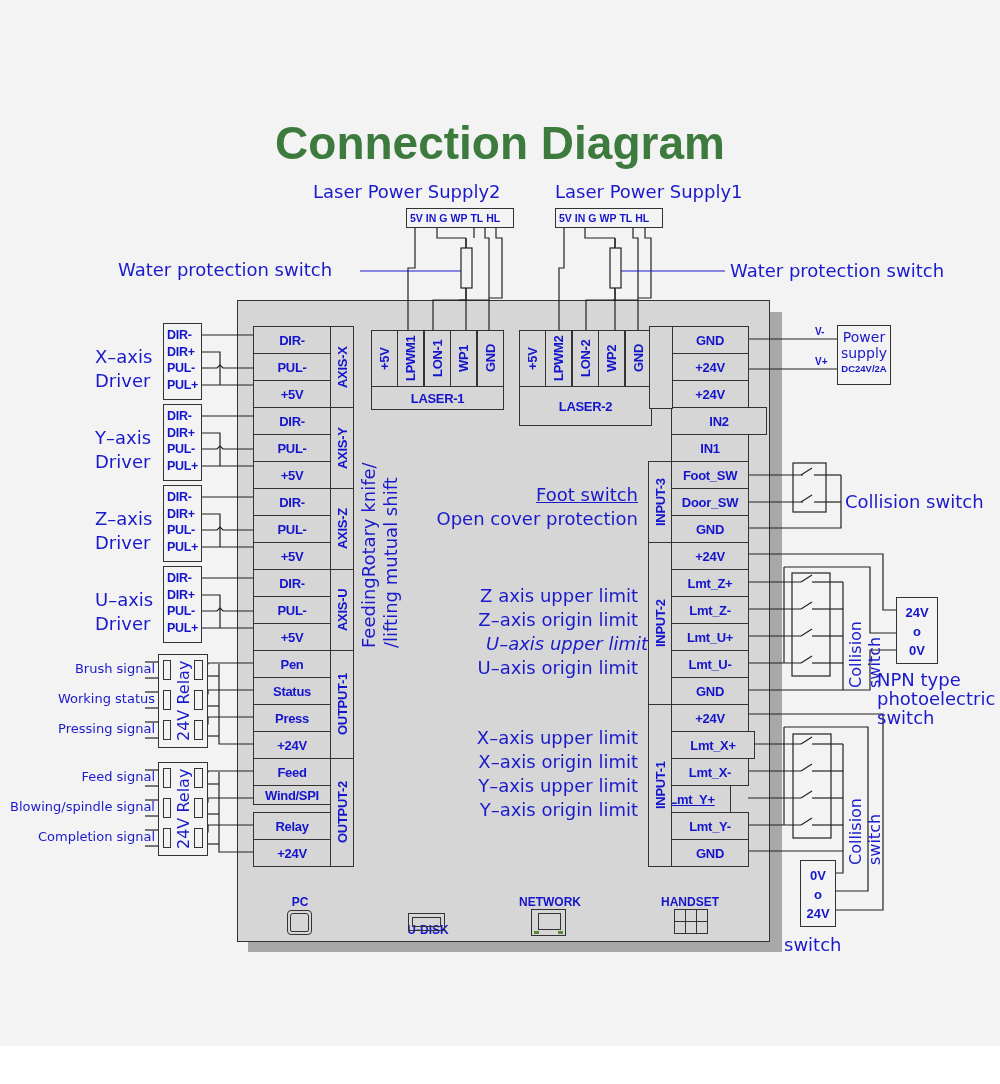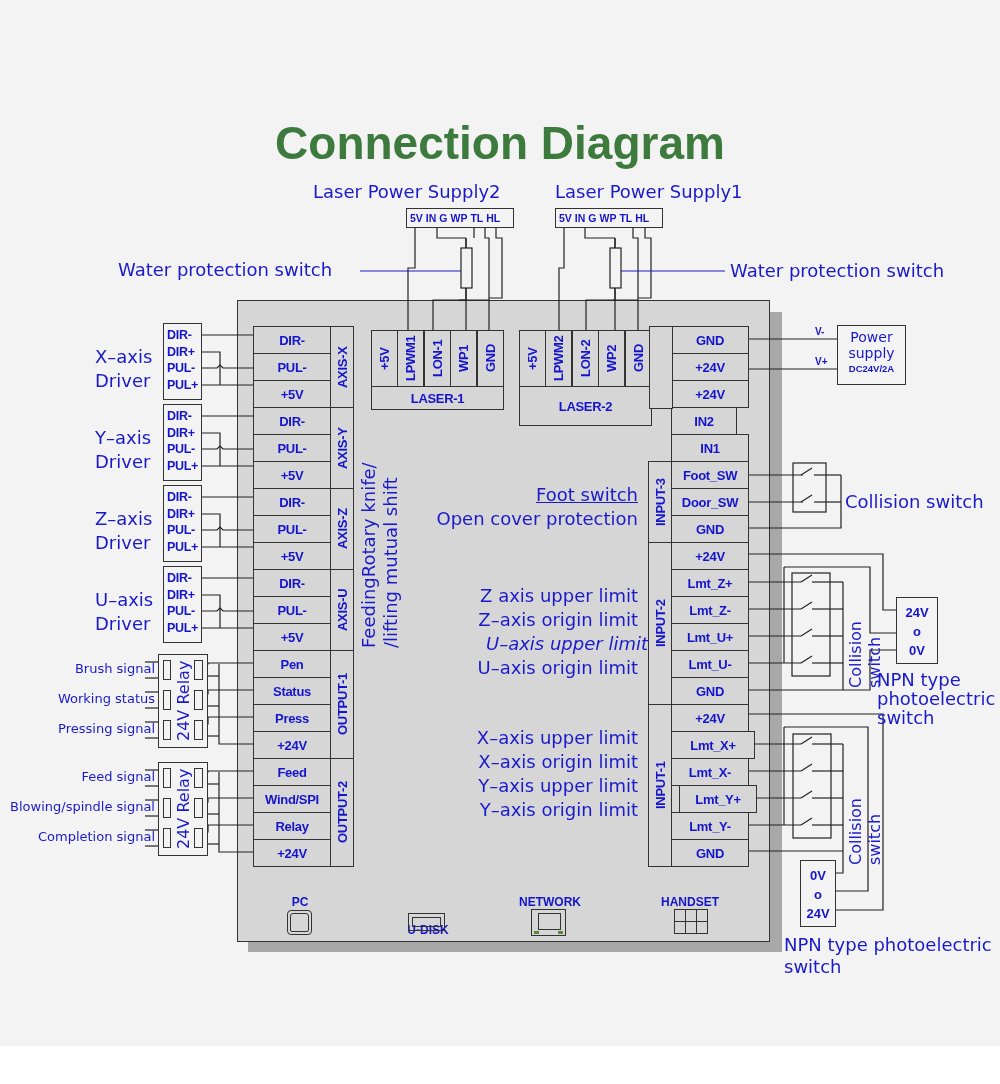--- a/index.html
+++ b/index.html
@@ -264,59 +264,59 @@
     <div class="small-sig" style="right:845px;top:662px;">Brush signal</div>
     <div class="abs" style="left:163px;top:660px;width:8px;height:20px;border:1px solid #333;box-sizing:border-box;background:#f3f3f3;"></div>
     <div class="abs" style="left:194px;top:660px;width:9px;height:20px;border:1px solid #333;box-sizing:border-box;background:#f3f3f3;"></div>
     <div class="small-sig" style="right:845px;top:692px;">Working status</div>
     <div class="abs" style="left:163px;top:690px;width:8px;height:20px;border:1px solid #333;box-sizing:border-box;background:#f3f3f3;"></div>
     <div class="abs" style="left:194px;top:690px;width:9px;height:20px;border:1px solid #333;box-sizing:border-box;background:#f3f3f3;"></div>
     <div class="small-sig" style="right:845px;top:722px;">Pressing signal</div>
     <div class="abs" style="left:163px;top:720px;width:8px;height:20px;border:1px solid #333;box-sizing:border-box;background:#f3f3f3;"></div>
     <div class="abs" style="left:194px;top:720px;width:9px;height:20px;border:1px solid #333;box-sizing:border-box;background:#f3f3f3;"></div>
     <div class="cell" style="left:253px;top:758px;width:78px;height:28px;">Feed</div>
-    <div class="cell" style="left:253px;top:785px;width:78px;height:28px;">Wind/SPI</div>
+    <div class="cell" style="left:253px;top:785px;width:78px;height:20px;">Wind/SPI</div>
     <div class="cell" style="left:253px;top:812px;width:78px;height:28px;">Relay</div>
     <div class="cell" style="left:253px;top:839px;width:78px;height:28px;">+24V</div>
     <div class="cell vlabel" style="left:330px;top:758px;width:24px;height:109px;">OUTPUT-2</div>
     <div class="box" style="left:158px;top:762px;width:50px;height:94px;"></div>
     <div class="abs vlabel" style="left:174px;top:768px;height:82px;color:#1a1acc;font-family:&quot;DejaVu Sans&quot;,sans-serif;font-size:16px;text-align:center;">24V Relay</div>
     <div class="small-sig" style="right:845px;top:770px;">Feed signal</div>
     <div class="abs" style="left:163px;top:768px;width:8px;height:20px;border:1px solid #333;box-sizing:border-box;background:#f3f3f3;"></div>
     <div class="abs" style="left:194px;top:768px;width:9px;height:20px;border:1px solid #333;box-sizing:border-box;background:#f3f3f3;"></div>
     <div class="small-sig" style="right:845px;top:800px;">Blowing/spindle signal</div>
     <div class="abs" style="left:163px;top:798px;width:8px;height:20px;border:1px solid #333;box-sizing:border-box;background:#f3f3f3;"></div>
     <div class="abs" style="left:194px;top:798px;width:9px;height:20px;border:1px solid #333;box-sizing:border-box;background:#f3f3f3;"></div>
     <div class="small-sig" style="right:845px;top:830px;">Completion signal</div>
     <div class="abs" style="left:163px;top:828px;width:8px;height:20px;border:1px solid #333;box-sizing:border-box;background:#f3f3f3;"></div>
     <div class="abs" style="left:194px;top:828px;width:9px;height:20px;border:1px solid #333;box-sizing:border-box;background:#f3f3f3;"></div>
   </div>
 
 <div id="right-ports">
     <div class="cell" style="left:671px;top:326px;width:78px;height:28px;">GND</div>
     <div class="cell" style="left:671px;top:353px;width:78px;height:28px;">+24V</div>
     <div class="cell" style="left:671px;top:380px;width:78px;height:28px;">+24V</div>
-    <div class="cell" style="left:671px;top:407px;width:66px;height:28px;">IN2</div>
+    <div class="cell" style="left:671px;top:407px;width:96px;height:28px;">IN2</div>
     <div class="cell" style="left:671px;top:434px;width:78px;height:28px;">IN1</div>
     <div class="cell vlabel" style="left:649px;top:326px;width:24px;height:83px;"></div>
     <div class="cell" style="left:671px;top:461px;width:78px;height:28px;">Foot_SW</div>
     <div class="cell" style="left:671px;top:488px;width:78px;height:28px;">Door_SW</div>
     <div class="cell" style="left:671px;top:515px;width:78px;height:28px;">GND</div>
     <div class="cell vlabel" style="left:648px;top:461px;width:24px;height:82px;">INPUT-3</div>
     <div class="cell" style="left:671px;top:542px;width:78px;height:28px;">+24V</div>
     <div class="cell" style="left:671px;top:569px;width:78px;height:28px;">Lmt_Z+</div>
     <div class="cell" style="left:671px;top:596px;width:78px;height:28px;">Lmt_Z-</div>
     <div class="cell" style="left:671px;top:623px;width:78px;height:28px;">Lmt_U+</div>
     <div class="cell" style="left:671px;top:650px;width:78px;height:28px;">Lmt_U-</div>
     <div class="cell" style="left:671px;top:677px;width:78px;height:28px;">GND</div>
     <div class="cell vlabel" style="left:648px;top:542px;width:24px;height:163px;">INPUT-2</div>
     <div class="cell" style="left:671px;top:704px;width:78px;height:28px;">+24V</div>
     <div class="cell" style="left:671px;top:731px;width:84px;height:28px;">Lmt_X+</div>
     <div class="cell" style="left:671px;top:758px;width:78px;height:28px;">Lmt_X-</div>
-    <div class="cell" style="left:679px;top:785px;width:78px;height:28px;">Lmt_Y+</div>
+    <div class="cell" style="left:653px;top:785px;width:78px;height:28px;text-decoration:underline;">Lmt_Y+</div>
     <div class="cell" style="left:671px;top:812px;width:78px;height:28px;">Lmt_Y-</div>
     <div class="cell" style="left:671px;top:839px;width:78px;height:28px;">GND</div>
     <div class="cell vlabel" style="left:648px;top:704px;width:24px;height:163px;">INPUT-1</div>
   </div>
 
 <div class="abs vlabel" style="left:358px;top:420px;height:228px;color:#1a1acc;font-size:18px;font-family:'DejaVu Sans',sans-serif;line-height:22px;text-align:left;">
   <div>FeedingRotary knife/</div>
   <div>/lifting  mutual shift</div>
 </div>
 
@@ -324,21 +324,21 @@
 <div class="lbl lblr" style="right:362px;top:510px;">Open cover protection</div>
 <div class="lbl lblr" style="right:362px;top:587px;">Z axis upper limit</div>
 <div class="lbl lblr" style="right:362px;top:611px;">Z–axis origin limit</div>
 <div class="lbl lblr" style="right:352px;top:635px;font-style:italic;">U–axis upper limit</div>
 <div class="lbl lblr" style="right:362px;top:659px;">U–axis origin limit</div>
 <div class="lbl lblr" style="right:362px;top:729px;">X–axis upper limit</div>
 <div class="lbl lblr" style="right:362px;top:753px;">X–axis origin limit</div>
 <div class="lbl lblr" style="right:362px;top:777px;">Y–axis upper limit</div>
 <div class="lbl lblr" style="right:362px;top:801px;">Y–axis origin limit</div>
 
-<div class="box" style="left:837px;top:325px;width:69px;height:60px;">
+<div class="box" style="left:837px;top:325px;width:54px;height:60px;">
   <div style="text-align:center;color:#1a1acc;font-family:'DejaVu Sans',sans-serif;font-size:14px;line-height:16px;margin-top:3px;">Power</div>
   <div style="text-align:center;color:#1a1acc;font-family:'DejaVu Sans',sans-serif;font-size:14px;line-height:16px;">supply</div>
   <div style="text-align:center;color:#1414cc;font-weight:bold;font-size:9.5px;margin-top:2px;">DC24V/2A</div>
 </div>
 <div class="abs" style="left:815px;top:326px;color:#1414cc;font-weight:bold;font-size:10px;">V-</div>
 <div class="abs" style="left:815px;top:356px;color:#1414cc;font-weight:bold;font-size:10px;">V+</div>
 
 <div class="lbl" style="left:845px;top:493px;">Collision switch</div>
 <div class="abs vlabel" style="left:846px;top:568px;height:120px;color:#1a1acc;font-family:'DejaVu Sans',sans-serif;font-size:16px;">Collision switch</div>
 <div class="abs vlabel" style="left:846px;top:745px;height:120px;color:#1a1acc;font-family:'DejaVu Sans',sans-serif;font-size:16px;">Collision switch</div>
@@ -353,21 +353,20 @@
   <div>photoelectric</div>
   <div>switch</div>
 </div>
 
 <div class="box" style="left:800px;top:860px;width:36px;height:67px;color:#1414cc;font-weight:bold;font-size:13px;text-align:center;line-height:19px;padding-top:5px;">
   <div>0V</div>
   <div>o</div>
   <div>24V</div>
 </div>
 <div class="lbl" style="left:784px;top:934px;line-height:22px;">
-  <div>NPN type photoelectric</div>
   <div>switch</div>
 </div>
 
 <div class="port-lbl" style="left:280px;top:895px;width:40px;">PC</div>
 <div class="abs" style="left:287px;top:910px;width:25px;height:25px;border:1px solid #333;border-radius:4px;box-sizing:border-box;">
   <div style="position:absolute;left:2px;top:2px;right:2px;bottom:2px;border:1px solid #333;border-radius:3px 3px 2px 2px;"></div>
 </div>
 <div class="port-lbl" style="left:398px;top:895px;width:60px;margin-top:28px;">U-DISK</div>
 <div class="abs" style="left:408px;top:913px;width:37px;height:18px;border:1px solid #333;box-sizing:border-box;">
   <div style="position:absolute;left:3px;top:3px;right:3px;bottom:3px;border:1px solid #333;"></div>

